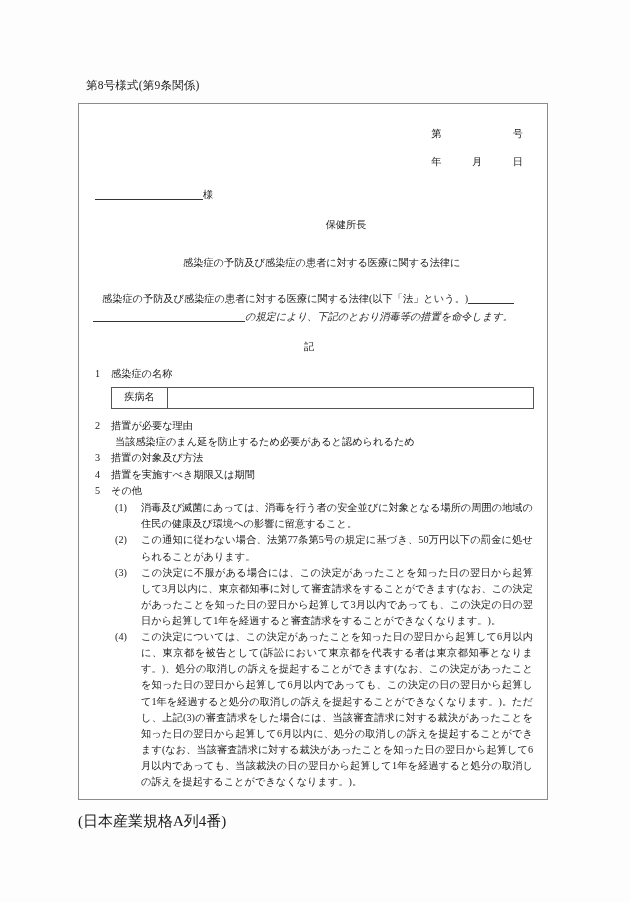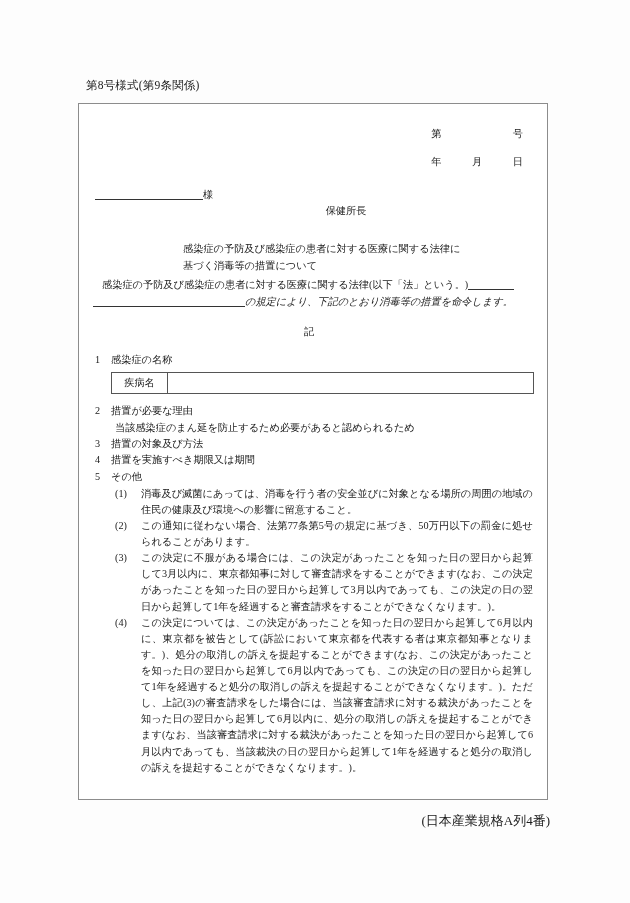--- a/index.html
+++ b/index.html
@@ -71,37 +71,38 @@
   .addressee .blank {
     display: inline-block;
     width: 108px;
     border-bottom: 1px solid #333;
     height: 12px;
     vertical-align: -2px;
   }
 
   
   .issuer {
+    margin-top: 14px;
     text-align: center;
     padding-left: 66px;
     font-size: 10.2px;
   }
 
   
   .subject {
     margin-top: 20px;
     padding-left: 72px;
     font-size: 10.2px;
     line-height: 1.72;
   }
   .subject .l2 { display: block; margin-left: 20px; }
 
   
   .body-para {
-    margin-top: 1px;
+    margin-top: 19px;
     font-size: 10.2px;
     line-height: 1.74;
     padding-left: 2px;
   }
   .body-para .lead { padding-left: 9px; }
   .body-para .blank-a {
     display: inline-block;
     width: 46px;
     border-bottom: 1px solid #333;
     height: 11px;
@@ -204,25 +205,24 @@
   .subitem .content {
     flex: 1 1 auto;
     text-align: justify;
     text-justify: inter-character;
     padding-right: 2px;
   }
 
   
   .footer-note {
     position: absolute;
-    left: 84px;
+    left: 78px;
     top: 812px;
     width: 470px;
-    text-align: right;
-    font-size: 13px;
+    font-size: 15px;
     padding-right: 4px;
     box-sizing: border-box;
   }
 </style>
 </head>
 <body>
 
 <div class="page">
 
   <div class="form-no">第8号様式(第9条関係)</div>
@@ -235,21 +235,20 @@
     </div>
 
     <div class="addressee">
       <span class="blank"></span><span>様</span>
     </div>
 
     <div class="issuer">保健所長</div>
 
     <div class="subject">
       <span class="l2">感染症の予防及び感染症の患者に対する医療に関する法律に</span>
-      <span class="l2">基づく消毒等の措置について</span>
     </div>
 
     <div class="body-para">
       <span class="lead">感染症の予防及び感染症の患者に対する医療に関する法律(以下「法」という。)</span><span class="blank-a"></span>
       <span class="line2"><span class="blank-b"></span><span>の規定により、下記のとおり消毒等の措置を命令します。</span></span>
     </div>
 
     <div class="ki">記</div>
 
     <div class="sec">

